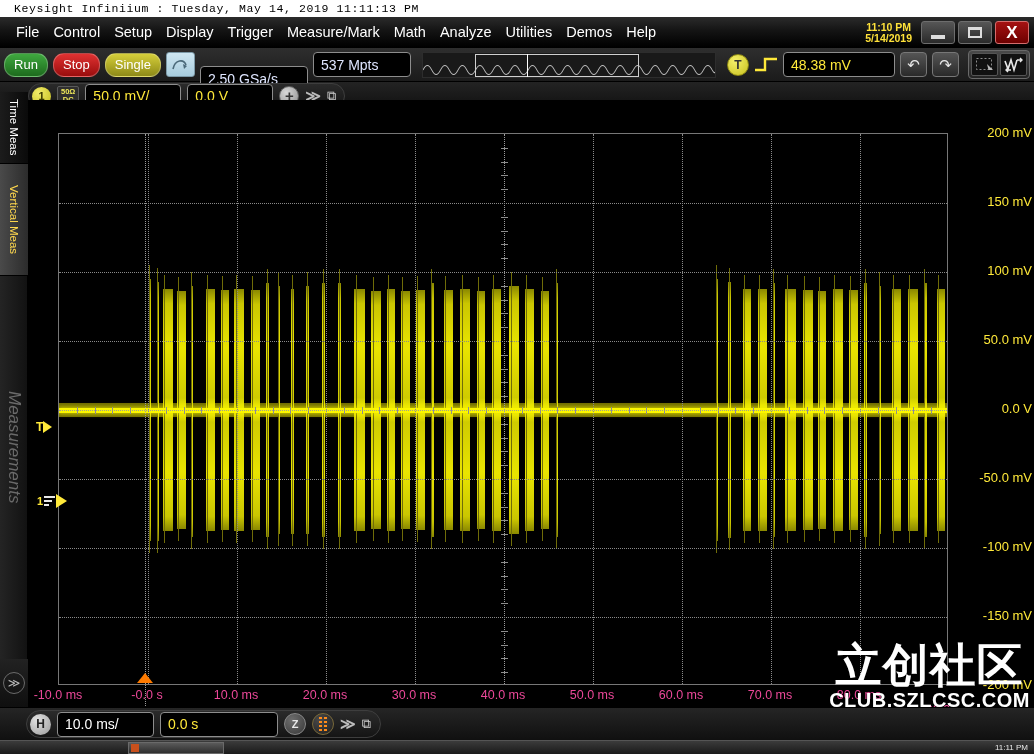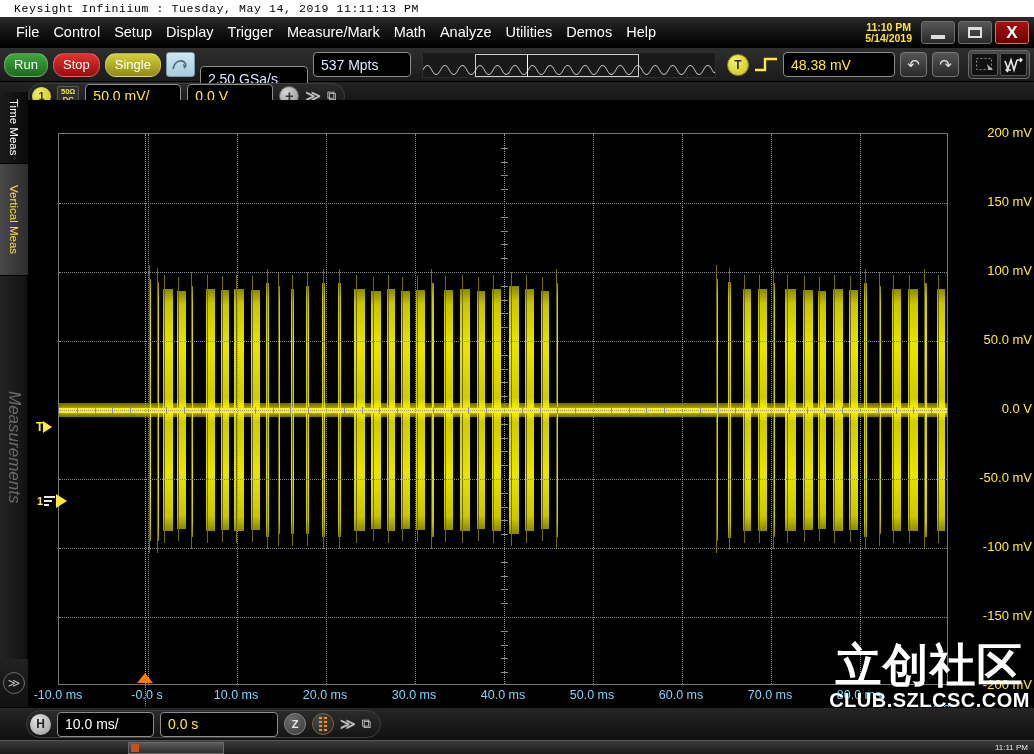--- a/index.html
+++ b/index.html
@@ -219,21 +219,21 @@
     box-shadow: 0 0 4px 1px rgba(230,225,0,.8);
   }
   .noiseband { position:absolute; left:0; right:0; background:#6e6b00; }
   .spike { position:absolute; width:1px; background:#6f6c08; }
 
   
   .ylabels { position:absolute; left:925px; top:33px; width:81px; height:552px; }
   .ylab { position:absolute; right:2px; color:#ffe93a; font-size:13px; text-align:right; white-space:nowrap; }
   
   .xlabels { position:absolute; left:30px; top:588px; width:980px; height:20px; }
-  .xlab { position:absolute; color:#7dd3fc; font-size:12.5px; white-space:nowrap; transform: translateX(-50%); }
+  .xlab { position:absolute; color:#ec4899; font-size:12.5px; white-space:nowrap; transform: translateX(-50%); }
 
   .trig-marker {
     position:absolute; color:#ffe93a; font-size:12px; font-weight:bold;
     display:flex; align-items:center;
   }
   .trig-marker .tri { width:0;height:0;border-left:9px solid #ffe93a;border-top:6px solid transparent;border-bottom:6px solid transparent;}
   .gnd-marker { position:absolute; display:flex; align-items:center; }
   .gnd-marker .gtri { width:0;height:0;border-left:11px solid #ffe93a;border-top:7px solid transparent;border-bottom:7px solid transparent;}
   .gnd-marker .gnum { color:#ffe93a; font-size:11px; font-weight:bold; margin-right:1px;}
   .gnd-lines { display:flex; flex-direction:column; gap:2px; margin-right:1px; }

